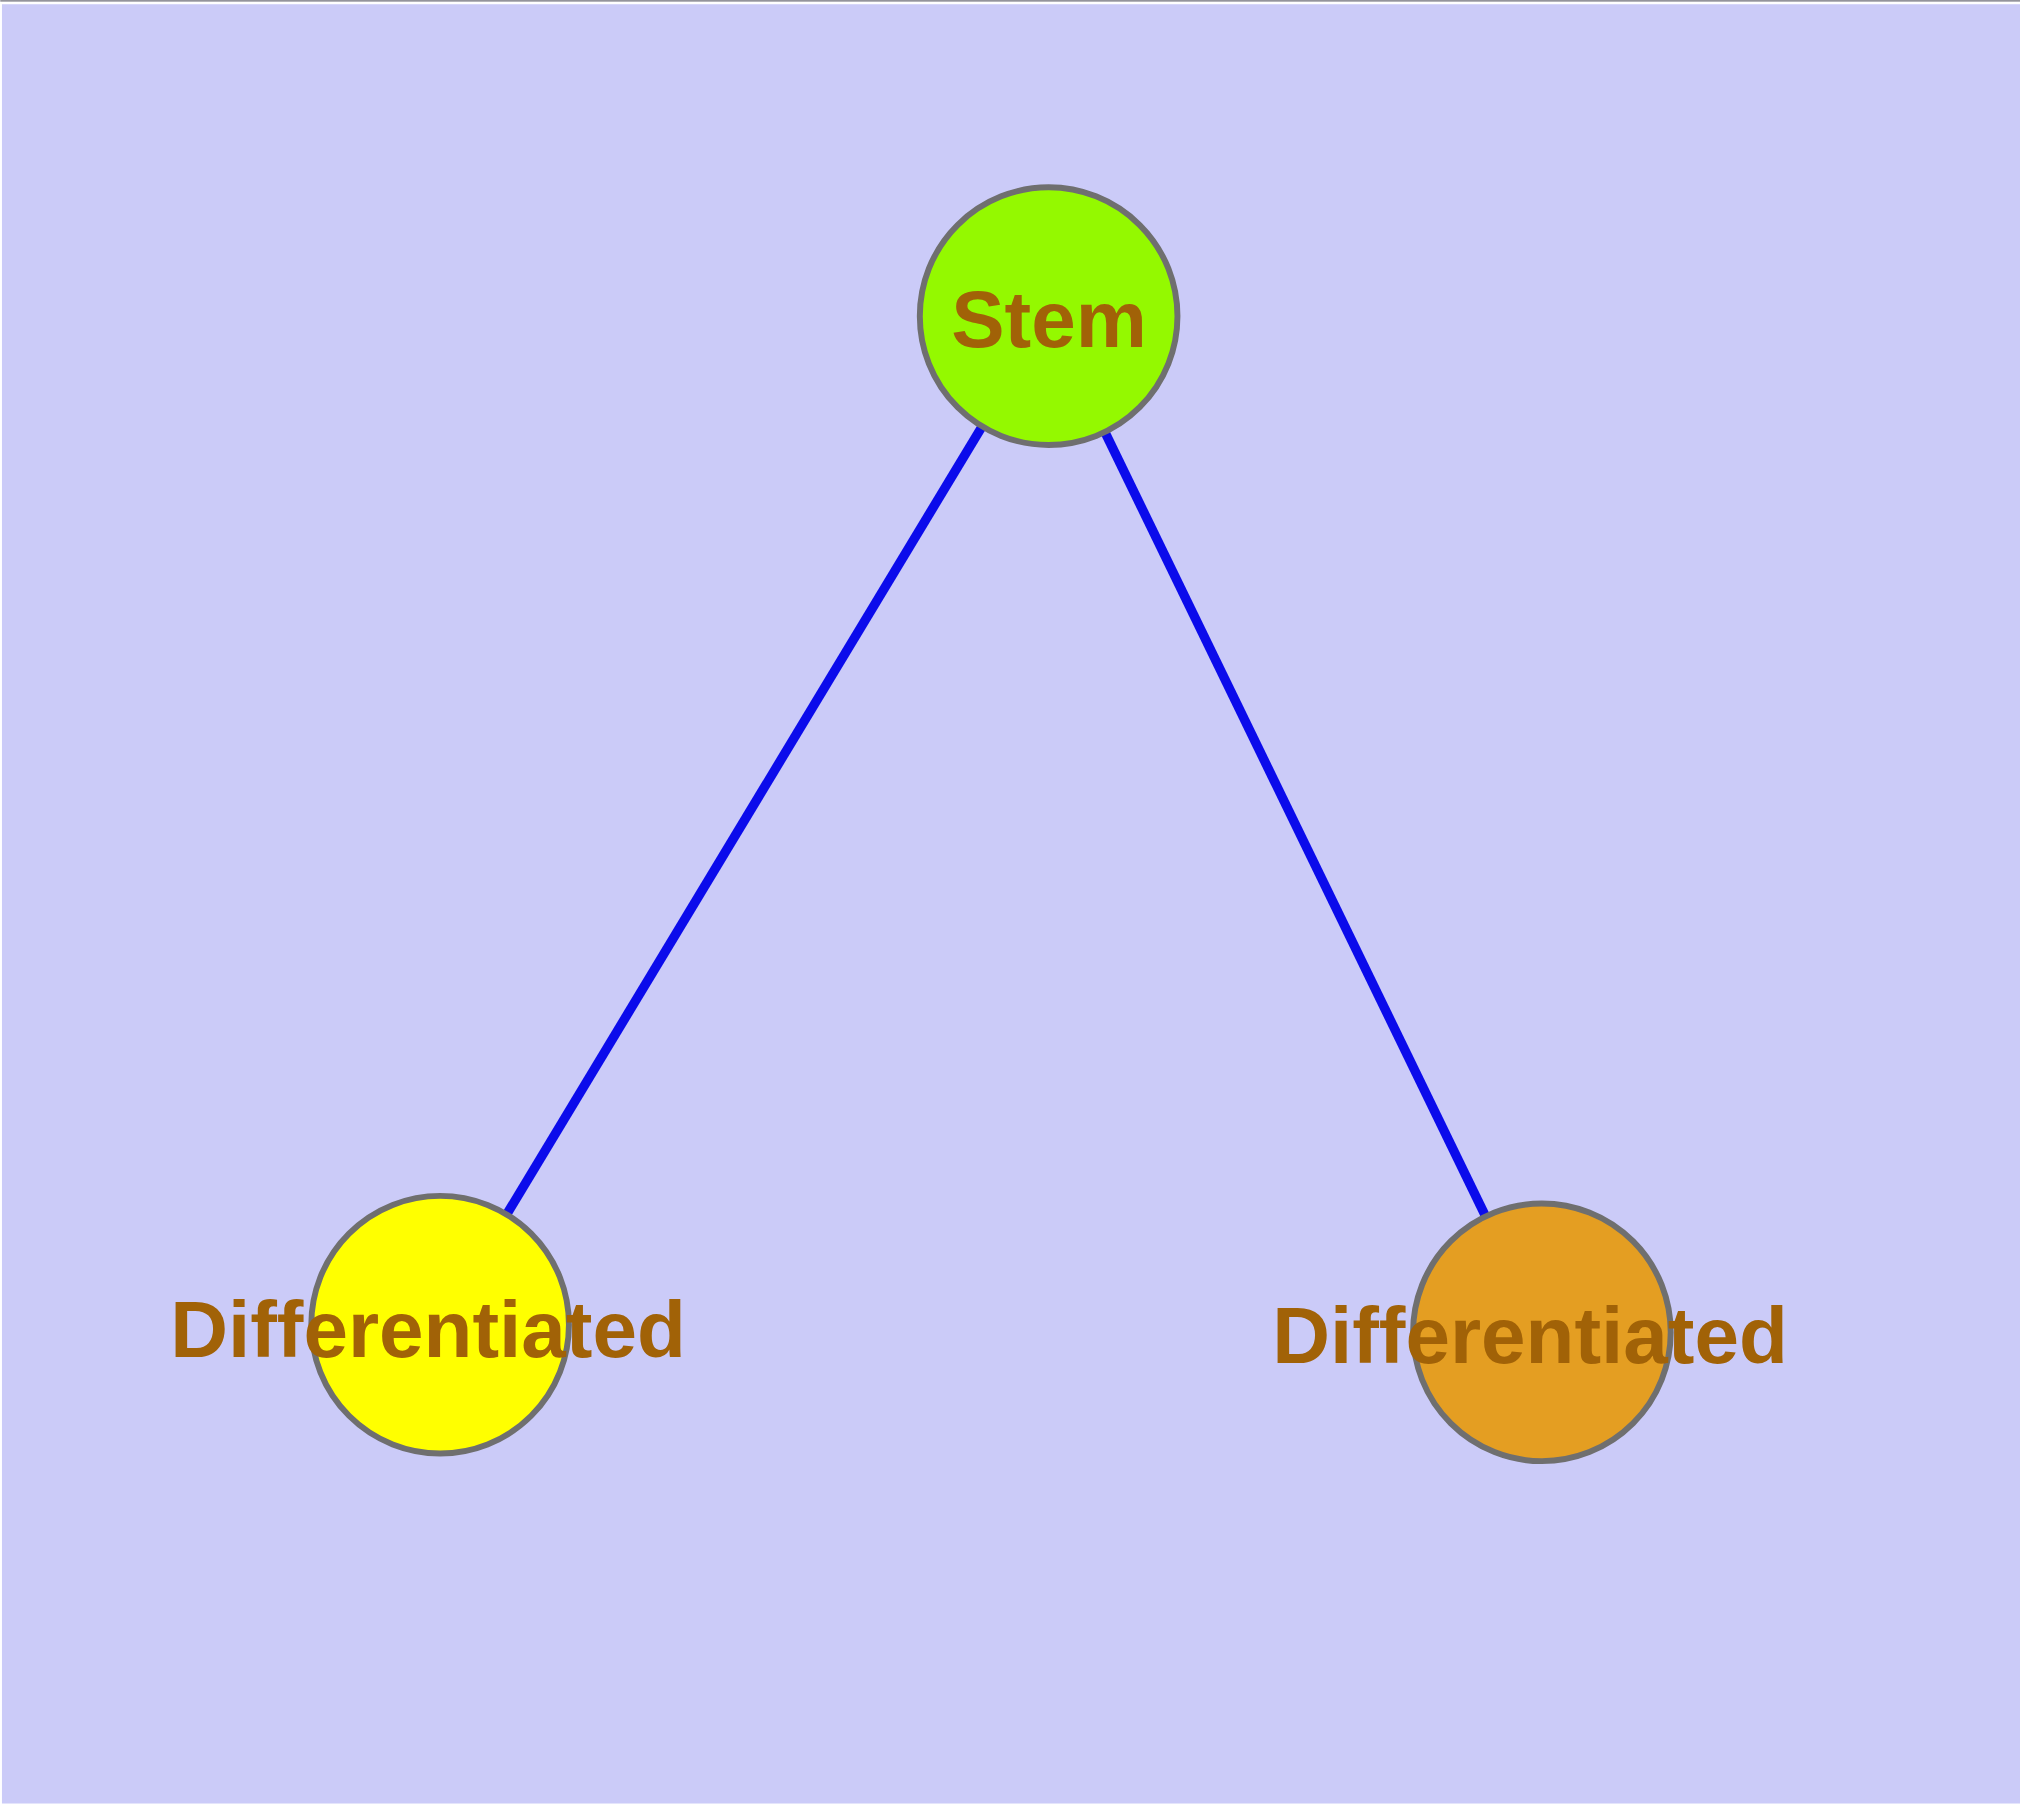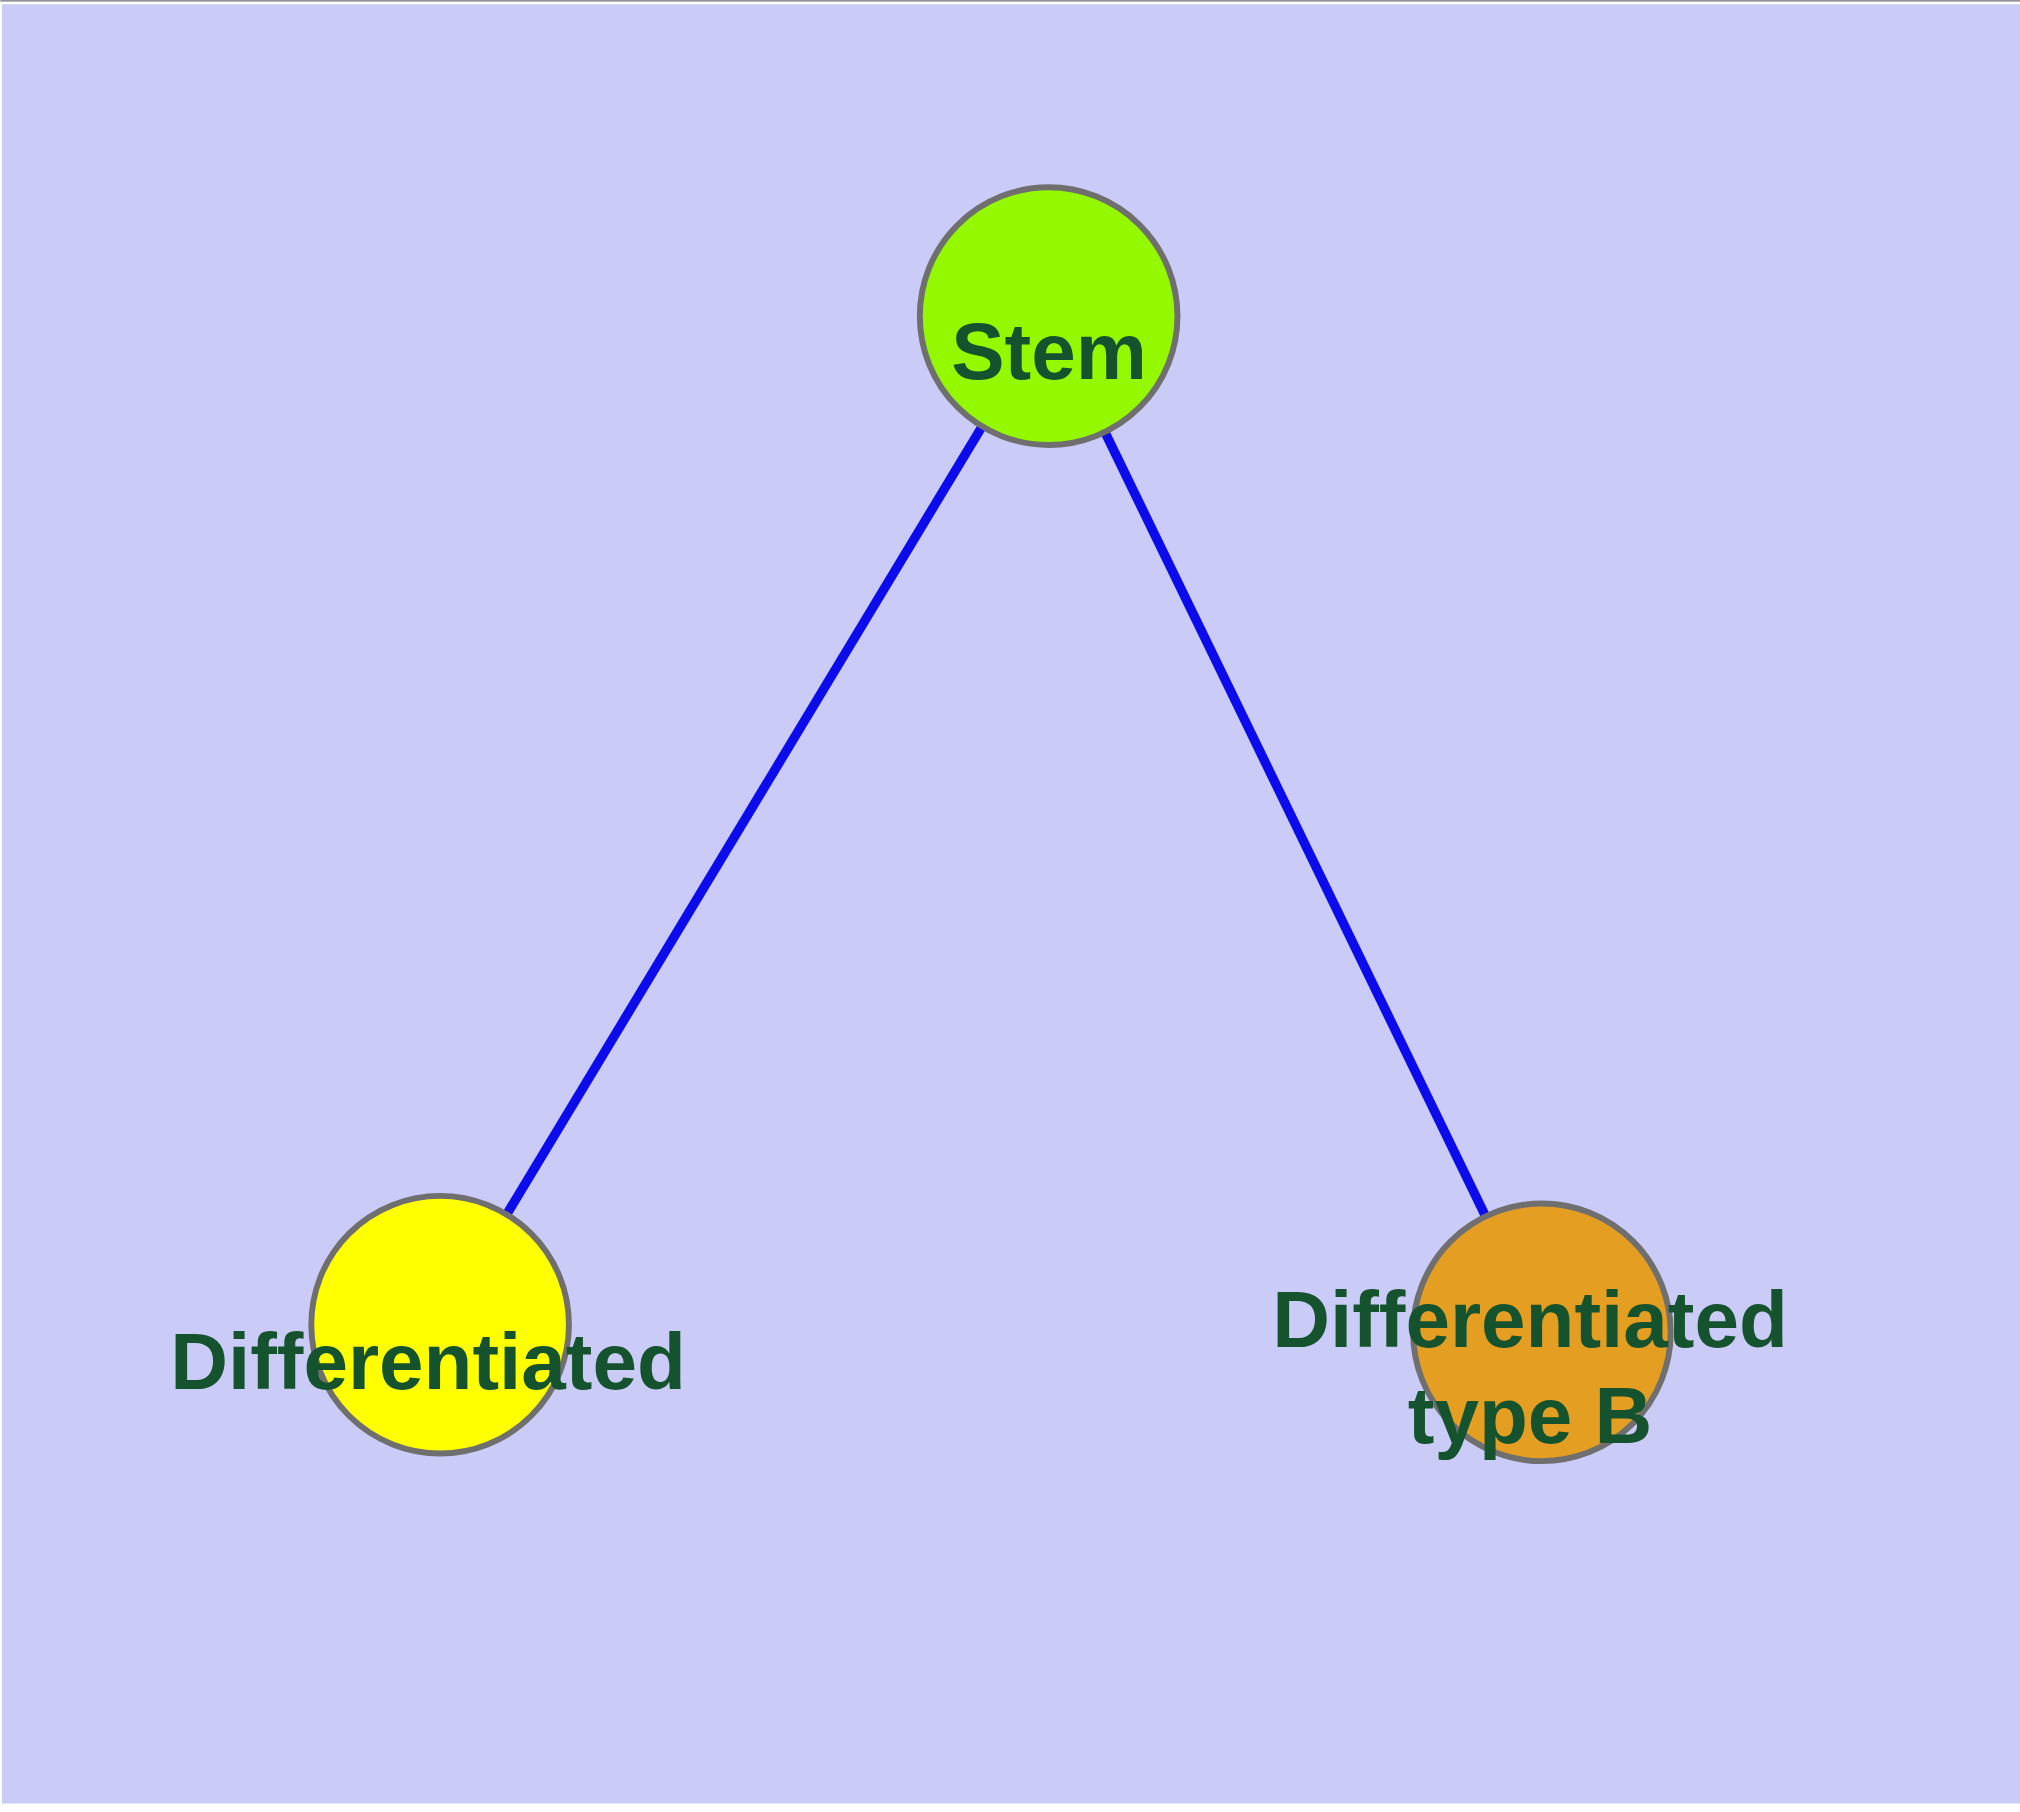--- a/index.html
+++ b/index.html
@@ -24,24 +24,23 @@
     height: 1812px;
     display: block;
   }
   .node-label {
     position: absolute;
     transform: translate(-50%, -50%);
     text-align: center;
     font-weight: bold;
     font-size: 80px;
     line-height: 96px;
-    color: #14532d;
+    color: #a16207;
     white-space: nowrap;
     letter-spacing: 0px;
-    margin-top: 32px;
   }
   .node-label .line { display: block; }
 </style>
 </head>
 <body>
 
 <div class="stage">
 
   <svg class="graph-svg" viewBox="0 0 2384 2138" shape-rendering="geometricPrecision">
 
@@ -60,17 +59,16 @@
   <div class="node-label" style="left:1049px; top:320px;">
     <span class="line">Stem</span>
   </div>
 
   <div class="node-label" style="left:428px; top:1330px;">
     <span class="line">Differentiated</span>
   </div>
 
   <div class="node-label" style="left:1530px; top:1336px;">
     <span class="line">Differentiated</span>
-    <span class="line">type B</span>
   </div>
 
 </div>
 
 
 </body></html>

